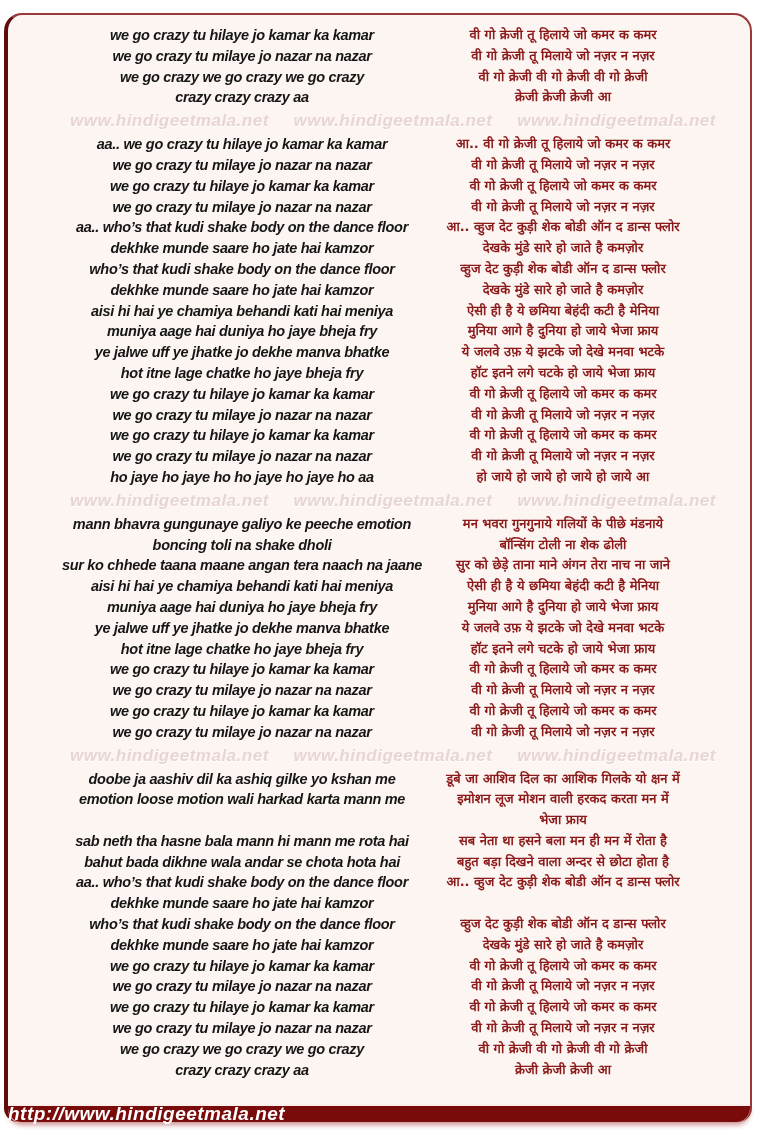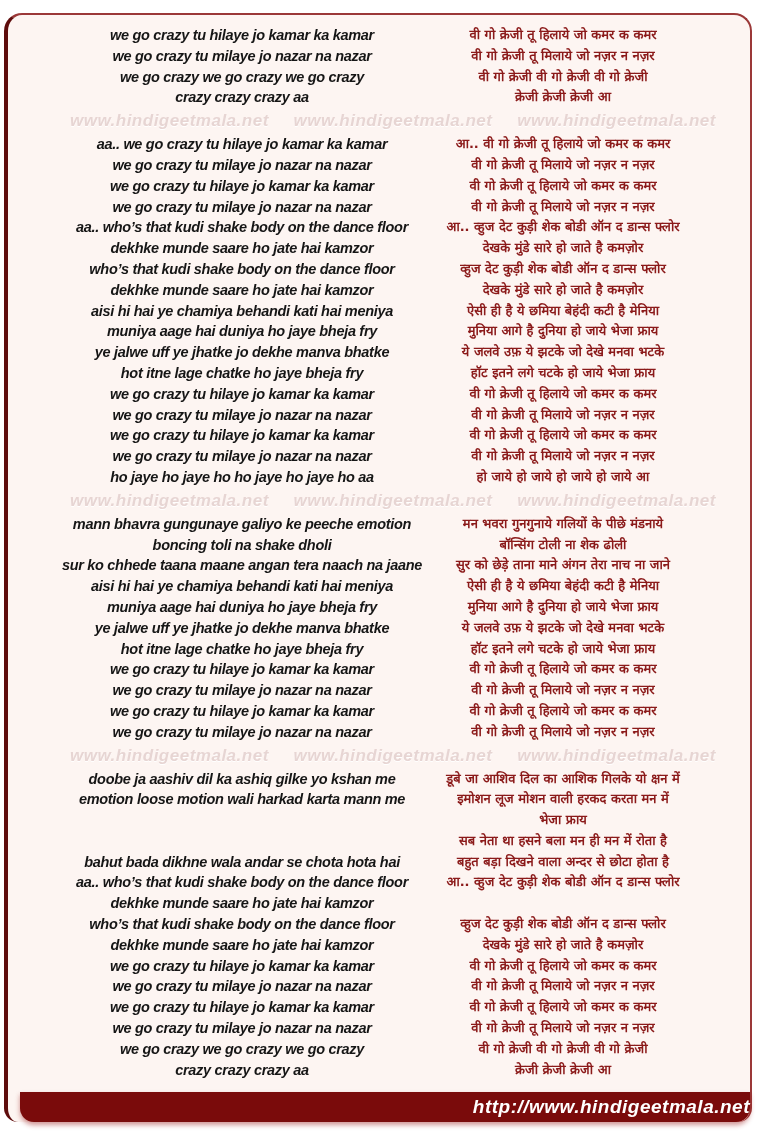--- a/index.html
+++ b/index.html
@@ -36,24 +36,24 @@
     height:26px;display:flex;justify-content:space-between;align-items:center;
     padding:0 34px;
     margin-left:28px;
   }
   .wm{
     color:var(--wm,#e7d5d3);
     font-weight:bold;font-style:italic;font-size:17px;letter-spacing:.5px;white-space:nowrap;
     text-shadow:0 1px 0 #ffffff;
   }
   .footer-bar{
-    position:absolute;left:12px;right:0;bottom:0;height:30px;
+    position:absolute;left:0;right:0;bottom:0;height:16px;
     background:var(--footer-bg,#7a0b0b);
     border-radius:0 0 14px 14px;
-    display:flex;align-items:center;justify-content:flex-end;
+    display:flex;align-items:center;justify-content:flex-start;
     box-shadow:0 3px 5px rgba(150,20,20,.45);
   }
   .footer-url{
     color:#ffffff;font-weight:bold;font-style:italic;font-size:19px;letter-spacing:.5px;
     font-family:"Liberation Sans",sans-serif;
   }
 </style>
 </head>
 <body>
 
@@ -207,20 +207,21 @@
         <span class="cell hi">डूबे जा आशिव दिल का आशिक गिलके यो क्षन में</span>
       </div>
       <div class="line-row">
         <span class="cell en">emotion loose motion wali harkad karta mann me</span>
         <span class="cell hi">इमोशन लूज मोशन वाली हरकद करता मन में</span>
       </div>
       <div class="line-row">
         <span class="cell hi">भेजा फ्राय</span>
       </div>
       <div class="line-row">
+        <span class="cell en">sab neth tha hasne bala mann hi mann me rota hai</span>
         <span class="cell hi">सब नेता था हसने बला मन ही मन में रोता है</span>
       </div>
       <div class="line-row">
         <span class="cell en">bahut bada dikhne wala andar se chota hota hai</span>
         <span class="cell hi">बहुत बड़ा दिखने वाला अन्दर से छोटा होता है</span>
       </div>
       <div class="line-row">
         <span class="cell en">aa.. who’s that kudi shake body on the dance floor</span>
         <span class="cell hi">आ.. व्हुज देट कुड़ी शेक बोडी ऑन द डान्स फ्लोर</span>
       </div>

